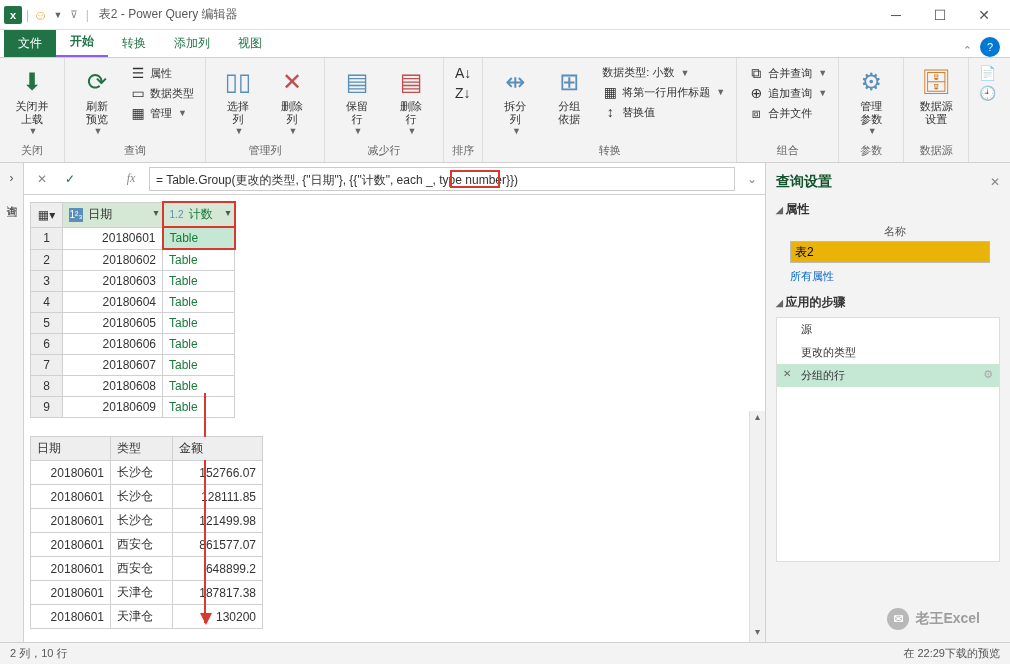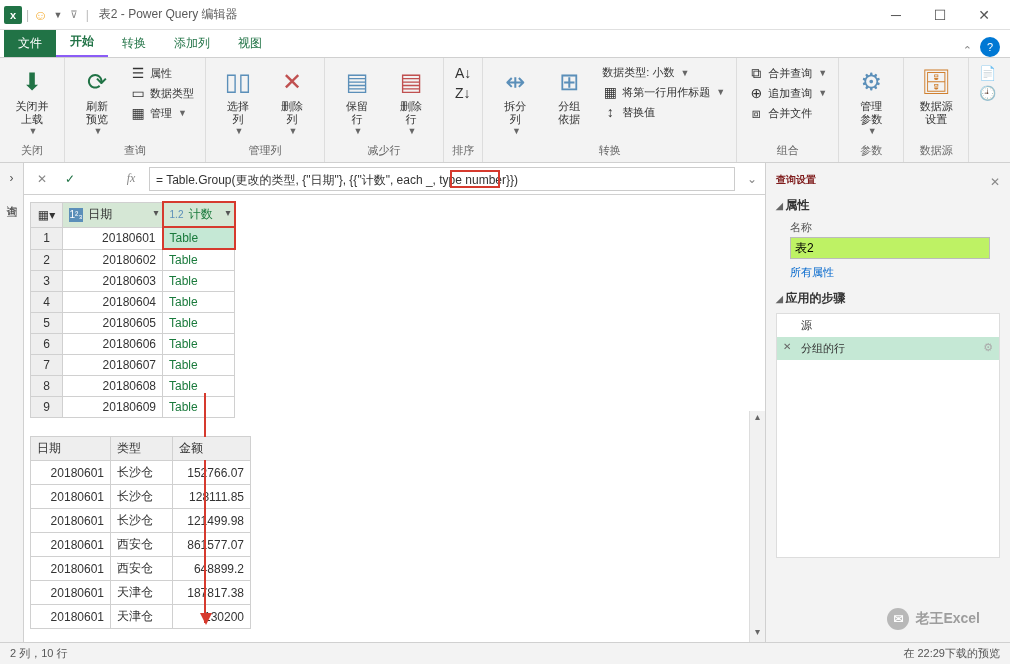--- a/index.html
+++ b/index.html
@@ -60,27 +60,27 @@
   table.pq.detail td.txt { text-align:left; }
   
   .arrow { position:absolute; left:180px; top:230px; width:0; height:230px; border-left:2px solid #d63a2e; }
   .arrow:after { content:""; position:absolute; bottom:-2px; left:-6px; border-left:6px solid transparent; border-right:6px solid transparent; border-top:12px solid #d63a2e; }
   
   .preview-scroll { position:absolute; right:0; top:248px; bottom:0; width:16px; background:#f1f1f1; border-left:1px solid #ddd; }
   .preview-scroll .up, .preview-scroll .down { height:16px; text-align:center; font-size:10px; color:#666; cursor:pointer; }
   .preview-scroll .down { position:absolute; bottom:0; width:100%; }
   
   .rightpanel { width:245px; background:#f3f3f3; border-left:1px solid #d0d0d0; padding:10px 10px; position:relative; }
-  .rightpanel h3 { font-size:10px; color:#7f1d1d; font-weight:600; margin-bottom:10px; }
+  .rightpanel h3 { font-size:14px; color:#14532d; font-weight:600; margin-bottom:10px; }
   .rightpanel .close-x { position:absolute; right:10px; top:12px; color:#888; cursor:pointer; }
   .rp-section { margin-top:10px; }
   .rp-section .sec-hdr { color:#333; font-size:12px; font-weight:600; }
   .rp-section .sec-hdr:before { content:"◢ "; color:#666; font-size:9px; }
-  .rp-sub { margin:6px 0 2px 14px; font-size:11px; color:#555; }
-  .rp-input { margin-left:14px; width:200px; border:1px solid #bbb; padding:3px 4px; background:#bef264; font-size:12px; }
+  .rp-sub { margin:6px 0 2px 14px; font-size:11px; color:#555;text-align:center; }
+  .rp-input { margin-left:14px; width:200px; border:1px solid #bbb; padding:3px 4px; background:#eab308; font-size:12px; }
   .rp-link { margin:6px 0 0 14px; color:#0066cc; font-size:11px; cursor:pointer; }
   .steps { margin-top:6px; border:1px solid #ddd; background:#fff; height:245px; }
   .step { padding:4px 8px 4px 24px; font-size:11px; cursor:pointer; position:relative; }
   .step.sel { background:#c5e8d5; }
   .step.sel:before { content:"✕"; position:absolute; left:6px; color:#666; font-size:10px; }
   .step .gear { position:absolute; right:6px; color:#aaa; }
   
   .statusbar { height:22px; background:#f3f3f3; border-top:1px solid #d0d0d0; display:flex; align-items:center; padding:0 10px; font-size:11px; color:#555; }
   .statusbar .spacer { flex:1; }
   
@@ -389,21 +389,21 @@
           </tbody>
       </table>
 
       <div class="arrow"></div>
 
       <table class="pq detail">
         <thead>
           <tr>
             <th style="width:80px">日期</th>
             <th style="width:62px">类型</th>
-            <th style="width:78px">金额</th>
+            <th style="width:90px">金额</th>
           </tr>
         </thead>
         <tbody id="detail-tbody">
             <tr>
               <td>20180601</td>
     <td class="txt">长沙仓</td>
     <td>152766.07</td>
             </tr>
             <tr>
               <td>20180601</td>
@@ -453,20 +453,21 @@
       <div class="sec-hdr">属性</div>
       <div class="rp-sub">名称</div>
       <input class="rp-input" value="表2" style="">
       <div class="rp-link">所有属性</div>
     </div>
 
     <div class="rp-section">
       <div class="sec-hdr">应用的步骤</div>
       <div class="steps" id="steps-list">
           <div class="step">源</div>
+          <div class="step">更改的类型</div>
           <div class="step sel">分组的行<span class="gear">⚙</span></div>
         </div>
     </div>
   </div>
 </div>
 
 <div class="statusbar">
   <span>2 列，10 行</span>
   <div class="spacer"></div>
   <span>在 22:29下载的预览</span>

